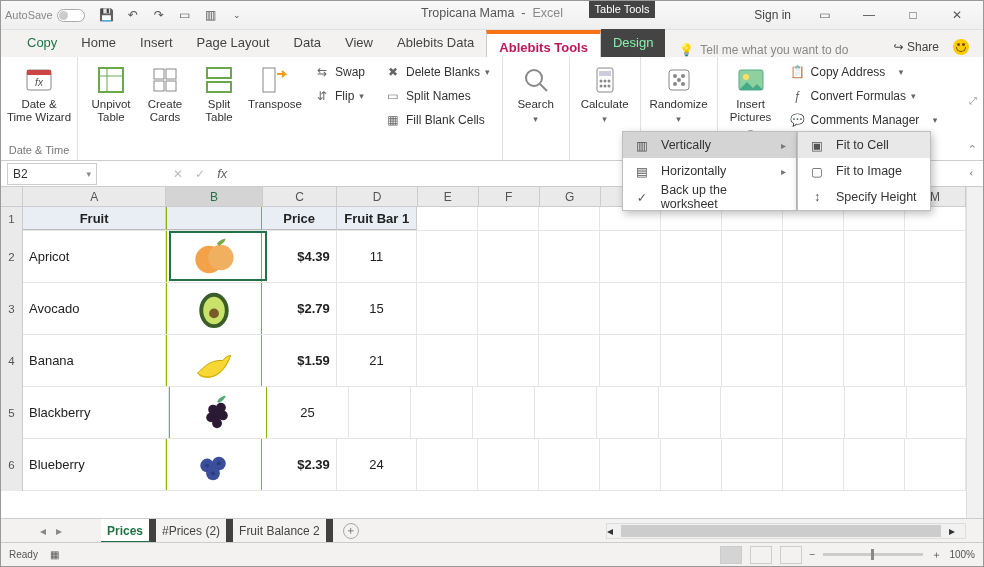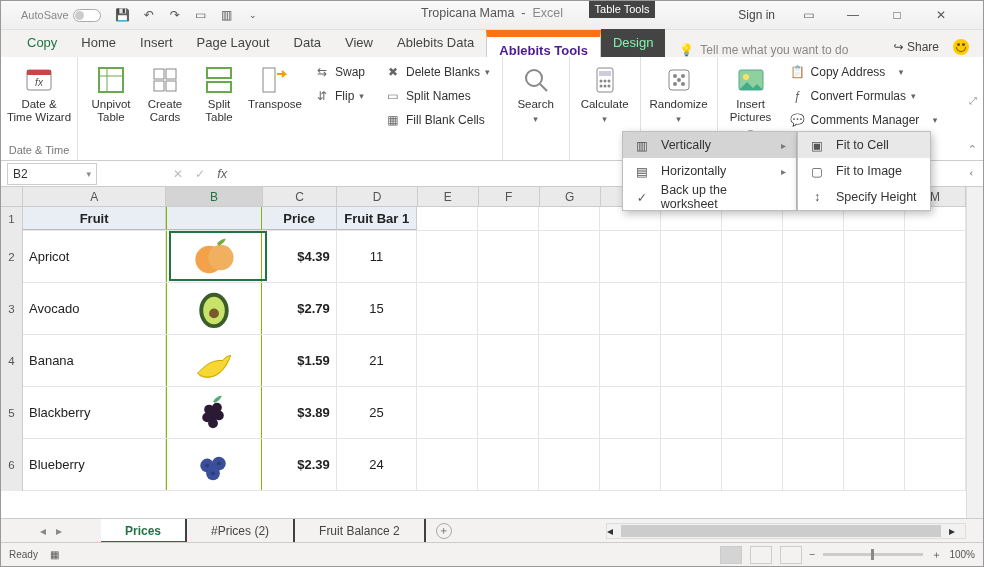--- a/index.html
+++ b/index.html
@@ -1,38 +1,38 @@
 <!DOCTYPE html>
 <html><head>
 <meta charset="utf-8">
 <style>
   * { box-sizing: border-box; margin: 0; padding: 0; font-family: "Segoe UI", Arial, sans-serif; }
   body { width: 984px; height: 567px; background: #fff; overflow: hidden; font-size: 12px; color: #333; display: flex; flex-direction: column; border: 1px solid #999; }
 
   
-  .titlebar { height: 28px; background: linear-gradient(#f9f9f9,#efefef); display: flex; align-items: center; padding: 0 20px; color: #555; position: relative; }
+  .titlebar { height: 28px; background: linear-gradient(#f9f9f9,#efefef); display: flex; align-items: center; padding: 0 4px; color: #555; position: relative; }
   .titlebar .autosave { display: flex; align-items: center; gap: 4px; font-size: 11px; color: #888; }
   .autosave .toggle { width: 28px; height: 13px; border: 1px solid #aaa; border-radius: 7px; position: relative; background: #fff; }
   .autosave .toggle::before { content: ""; position: absolute; left: 1px; top: 1px; width: 9px; height: 9px; border-radius: 50%; background: #ccc; }
   .qat { display: flex; margin-left: 10px; gap: 2px; align-items: center; }
   .qat .qbtn { width: 24px; height: 22px; display: flex; align-items: center; justify-content: center; color: #555; }
   .titlebar .center { position: absolute; left: 0; right: 0; text-align: center; top: 5px; pointer-events: none; }
   .titlebar .title { font-size: 12.5px; color: #555; }
   .titlebar .title .app { color: #888; }
   .winctrl { margin-left: auto; display: flex; align-items: center; gap: 0; }
   .winctrl .w { width: 44px; height: 28px; display: flex; align-items: center; justify-content: center; color: #555; }
   .signin { margin-right: 12px; font-size: 12px; color: #444; }
   .tabletools { position: absolute; left: 588px; top: 0; width: 66px; text-align: center; background: #444; color: #fff; font-size: 11px; height: 17px; line-height: 17px; }
 
   
   .tabs { height: 28px; background: #f3f2f1; display: flex; align-items: flex-end; padding-left: 14px; border-top: 1px solid #e0e0e0; }
   .tabs .tab { height: 28px; line-height: 28px; padding: 0 12px; font-size: 13px; color: #444; cursor: pointer; }
   .tabs .tab.file { color: #217346; font-weight: 400; }
   .tabs .tab.design { background: #444; color: #86efac; }
-  .tabs .tab.active { background: #fff; border: 1px solid #ccc; border-bottom: none; color: #4c1d95; font-weight: 600; position: relative; top: 1px; border-top: 7px solid #f97316; }
+  .tabs .tab.active { background: #fff; border: 1px solid #ccc; border-bottom: none; color: #be185d; font-weight: 600; position: relative; top: 1px; border-top: 4px solid #f97316; }
   .tabs .tell { margin-left: 14px; color: #888; display: flex; align-items: center; gap: 6px; }
   .tabs .tell .bulb { color: #888; }
   .tabs .right { margin-left: auto; display: flex; align-items: center; gap: 14px; padding-right: 14px; color: #444; height: 20px; }
   .tabs .smiley { width: 16px; height: 16px; border-radius: 50%; background: #ffcb00; display: inline-block; position: relative; }
   .tabs .smiley::before, .tabs .smiley::after { content:""; position:absolute; background:#6b5200; }
   .tabs .smiley::before { width:3px; height:3px; border-radius:50%; left:4px; top:4px; box-shadow: 5px 0 0 #6b5200; }
   .tabs .smiley::after { width:8px; height:4px; border: 1.5px solid #6b5200; border-top:none; border-radius: 0 0 8px 8px; left:3px; top:8px; background:none; }
 
   
   .ribbon { height: 104px; background: #fff; border-bottom: 1px solid #ccc; display: flex; position: relative; }
@@ -90,21 +90,21 @@
   .colB { width: 98px; } .colA { width: 146px; } .colC { width: 76px; } .colD { width: 82px; }
   .colE,.colF,.colG,.colH,.colI,.colJ,.colK,.colL,.colM { width: 62px; }
   .vscroll { width: 17px; background: #f1f1f1; border-left: 1px solid #ddd; }
 
   
   .activecell { position: absolute; border: 2px solid #217346; pointer-events: none; }
 
   
   .sheettabs { height: 24px; display: flex; align-items: center; background: #f3f2f1; border-top: 1px solid #ccc; font-size: 12px; }
   .sheettabs .nav { width: 100px; display: flex; justify-content: center; gap: 10px; color: #888; }
-  .sheettabs .stab { height: 24px; line-height: 24px; padding: 0 24px; border-right: 2px solid #404040; color: #444; cursor: pointer; }
+  .sheettabs .stab { height: 24px; line-height: 24px; padding: 0 6px; border-right: 7px solid #404040; color: #444; cursor: pointer; }
   .sheettabs .stab.active { font-weight: 600; color: #217346; border-bottom: 2px solid #217346; background: #fff; }
   .sheettabs .add { margin-left: 10px; width: 16px; height: 16px; border: 1px solid #aaa; border-radius: 50%; display: flex; align-items: center; justify-content: center; font-size: 11px; color: #666; }
   .sheettabs .hscroll { margin-left: auto; width: 360px; height: 16px; background: #f1f1f1; display: flex; align-items: center; border: 1px solid #ddd; margin-right: 17px; }
   .sheettabs .hscroll .thumb { width: 320px; height: 12px; background: #ccc; margin: 0 8px; }
 
   
   .status { height: 24px; background: #f3f2f1; border-top: 1px solid #ccc; display: flex; align-items: center; padding: 0 8px; font-size: 10px; color: #555; }
   .status .right { margin-left: auto; display: flex; align-items: center; gap: 8px; }
   .status .viewbtn { width: 22px; height: 18px; border: 1px solid #ccc; }
   .status .viewbtn.active { background: #d4d4d4; }
@@ -490,21 +490,20 @@
                 <circle cx="20" cy="22" r="5"></circle>
                 <circle cx="28" cy="20" r="5"></circle>
                 <circle cx="24" cy="28" r="5"></circle>
                 <circle cx="18" cy="30" r="5"></circle>
                 <circle cx="30" cy="28" r="5"></circle>
                 <circle cx="24" cy="36" r="5"></circle>
               </g>
               <path d="M24 14c2-4 6-6 9-6-1 3-4 6-7 7" fill="#5a7"></path>
             </svg>
           </div>
-          <div class="cell colC right">$3.89</div>
           <div class="cell colD center">25</div>
           <div class="cell colE"></div>
           <div class="cell colF"></div>
           <div class="cell colG"></div>
           <div class="cell colH"></div>
           <div class="cell colI"></div>
           <div class="cell colJ"></div>
           <div class="cell colK"></div>
           <div class="cell colL"></div>
           <div class="cell colM"></div>

